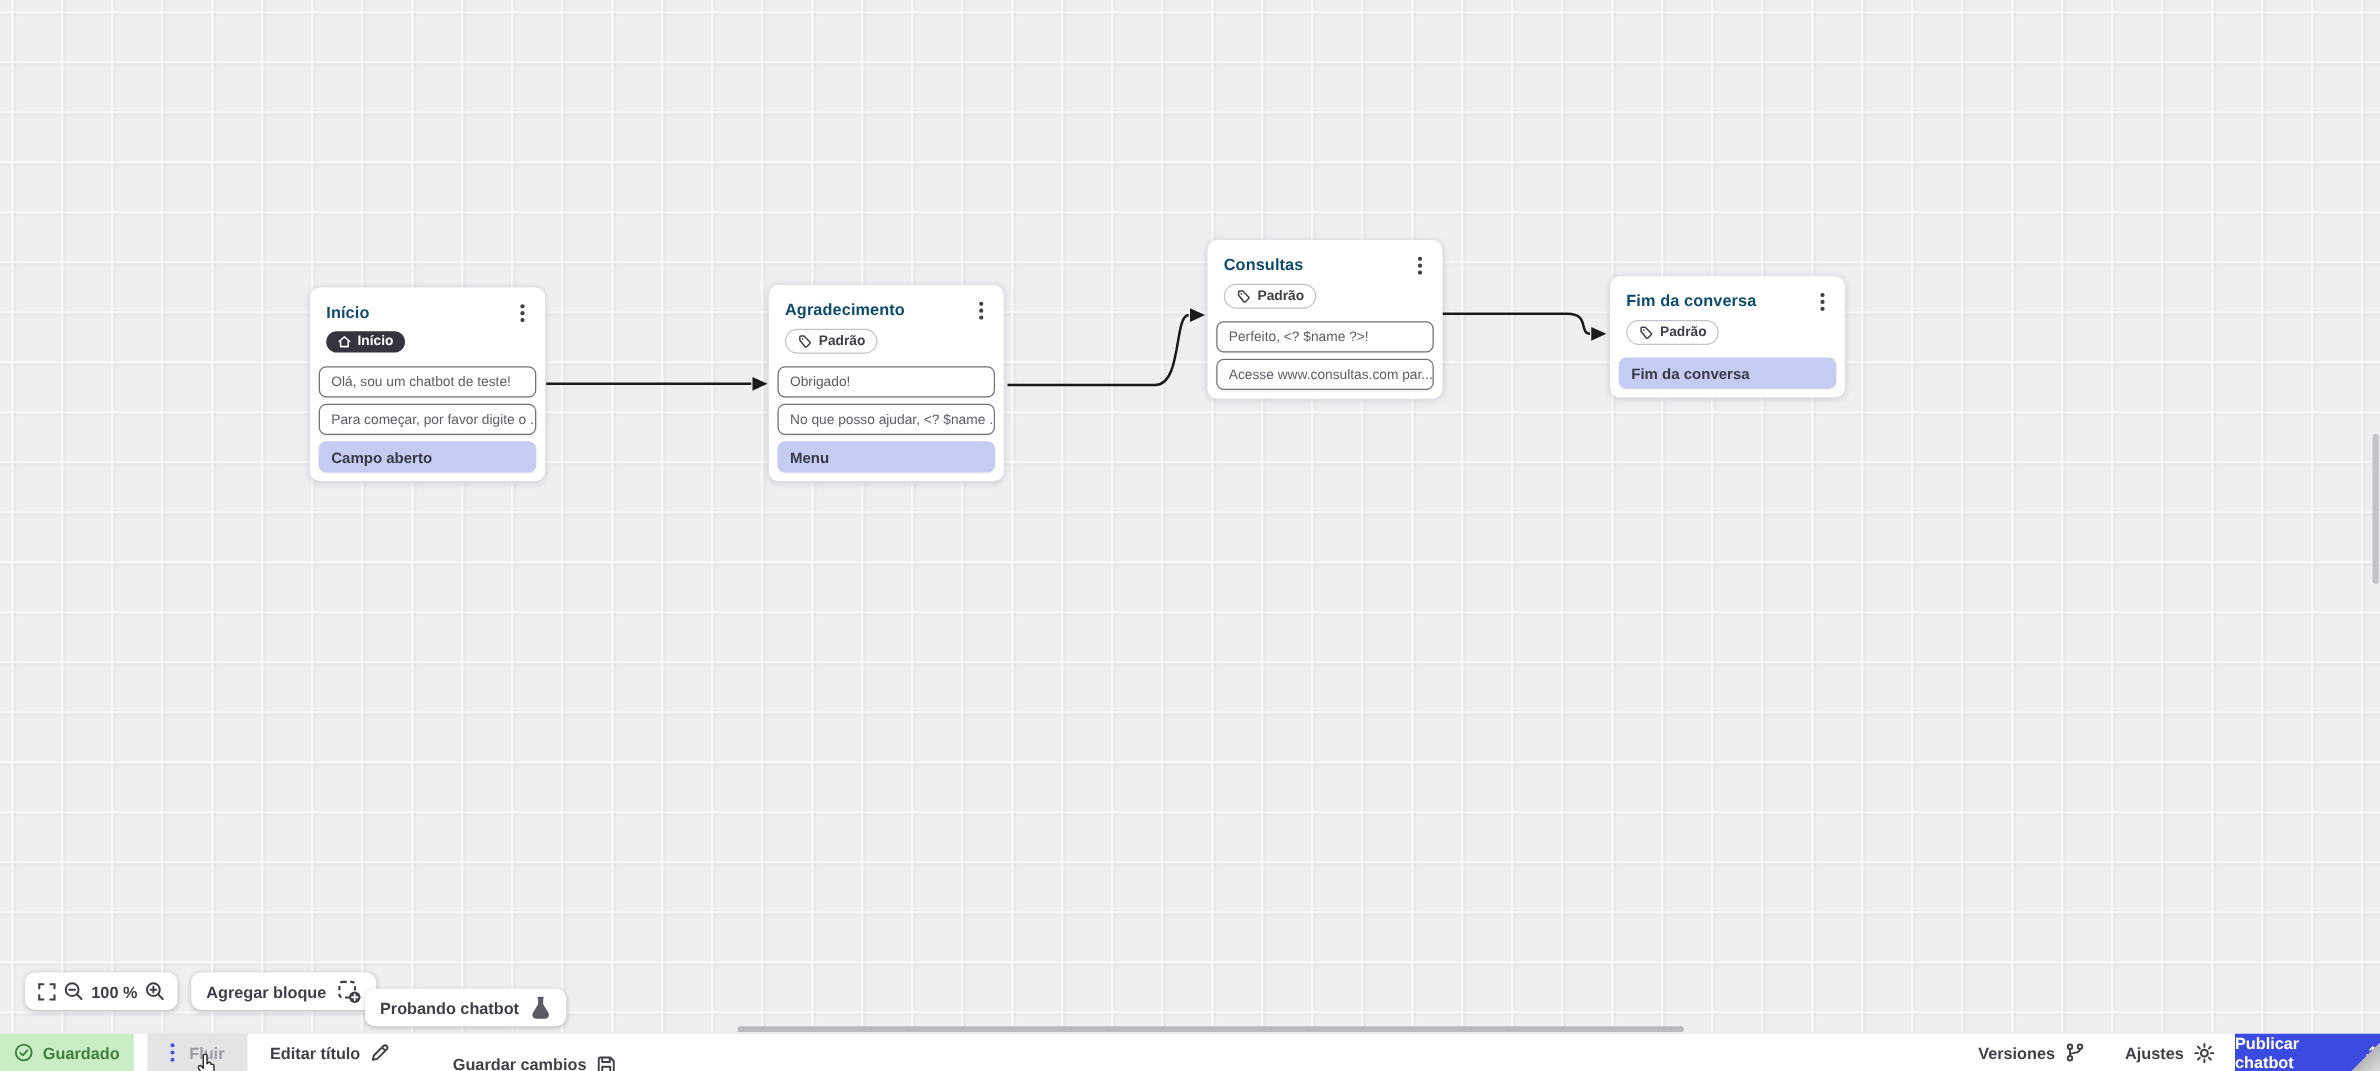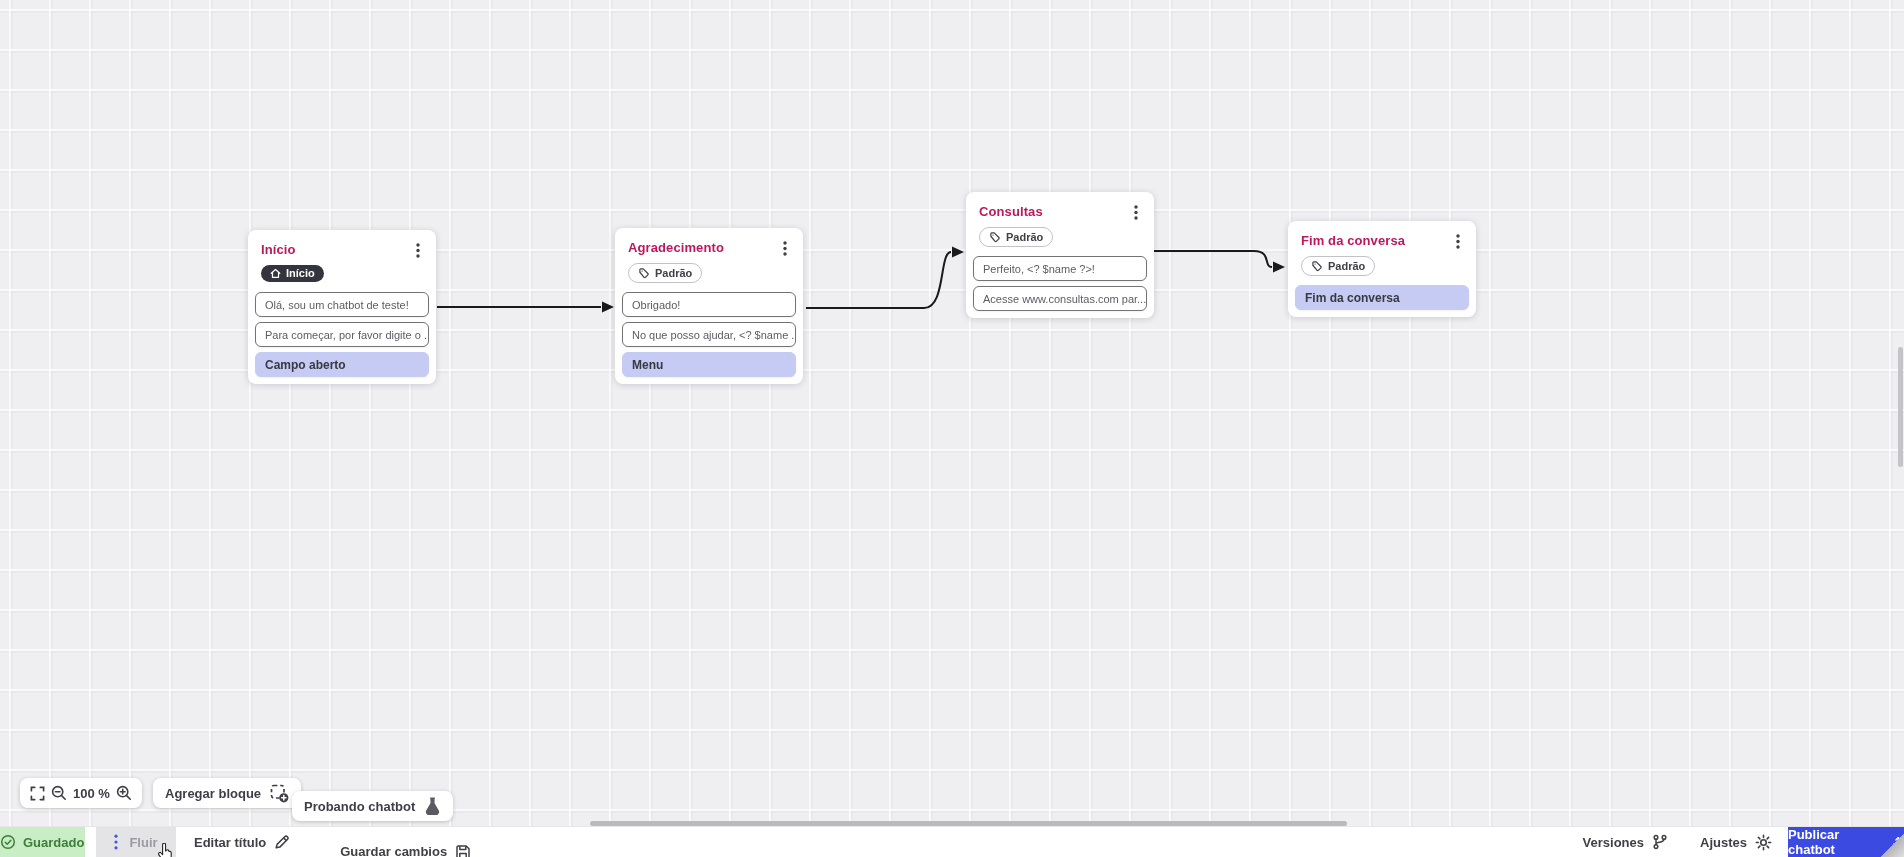--- a/index.html
+++ b/index.html
@@ -26,21 +26,21 @@
   #connectors path { fill: none; stroke: #1a1a1d; stroke-width: 2; }
   #connectors polygon { fill: #1a1a1d; }
   
   .node {
     position: absolute; width: 188px;
     background: #fff; border-radius: 8px;
     box-shadow: 0 1px 6px rgba(40,40,60,.18);
     padding: 10px 0 7px;
   }
   .node-header { display: flex; justify-content: space-between; align-items: flex-start; padding: 2px 10px 0 13px; }
-  .node-title { font-size: 13px; font-weight: 700; color: #be185d; letter-spacing: .1px; }
+  .node-title { font-size: 13px; font-weight: 700; color: #0c4a6e; letter-spacing: .1px; }
   .kebab { width: 16px; height: 16px; display: flex; align-items: center; justify-content: center; cursor: pointer; }
   .badge {
     margin: 7px 0 0 13px; display: inline-flex; align-items: center; gap: 5px;
     font-size: 11px; font-weight: 700; border-radius: 10px; padding: 3px 9px; line-height: 1;
   }
   .badge.dark { background: #34343f; color: #fff; }
   .badge.outline { background: #fff; color: #3f3f47; border: 1.5px solid #c2c2ca; }
   .rows { margin-top: 9px; padding: 0 7px; display: flex; flex-direction: column; gap: 5px; }
   .row {
     height: 25px; display: flex; align-items: center; padding: 0 9px;
@@ -62,21 +62,21 @@
   #add-block-pill { left: 153px; padding: 0 12px; gap: 9px; cursor: pointer; }
   #test-pill { left: 292px; padding: 0 12px; gap: 9px; cursor: pointer; margin-top: 13px; }
   .tool-icon { display: flex; align-items: center; cursor: pointer; }
   
   #statusbar {
     position: absolute; left: 0; bottom: 0; width: 1904px; height: 31px;
     background: #fff; border-top: 1px solid #e6e6e9;
     display: flex; align-items: stretch;
     font-size: 13px; font-weight: 700; color: #3f3f47;
   }
-  .saved-chip { width: 85px; background: #c9eec6; color: #3e7d3a; display: flex; align-items: center; gap: 7px; }
+  .saved-chip { width: 107px; background: #c9eec6; color: #3e7d3a; display: flex; align-items: center; justify-content: center; gap: 7px; }
   .flow-tab { width: 80px; background: #e4e4e7; display: flex; align-items: center; justify-content: center; gap: 11px; cursor: pointer; margin-left: 11px; }
   .flow-tab span { color: #9b9ba3; }
   .bar-btn { display: flex; align-items: center; gap: 8px; padding: 0 12px; cursor: pointer; }
   #edit-title-btn { margin-left: 6px; }
   #save-changes-btn { margin-left: 26px; margin-top: 19px; }
   .bar-right { margin-left: auto; display: flex; align-items: stretch; }
   .bar-right .bar-btn { padding: 0 16px; }
   #publish-btn {
     width: 116px; background: #3b4ae0; color: #fff;
     display: flex; align-items: center; justify-content: center; gap: 24px;

